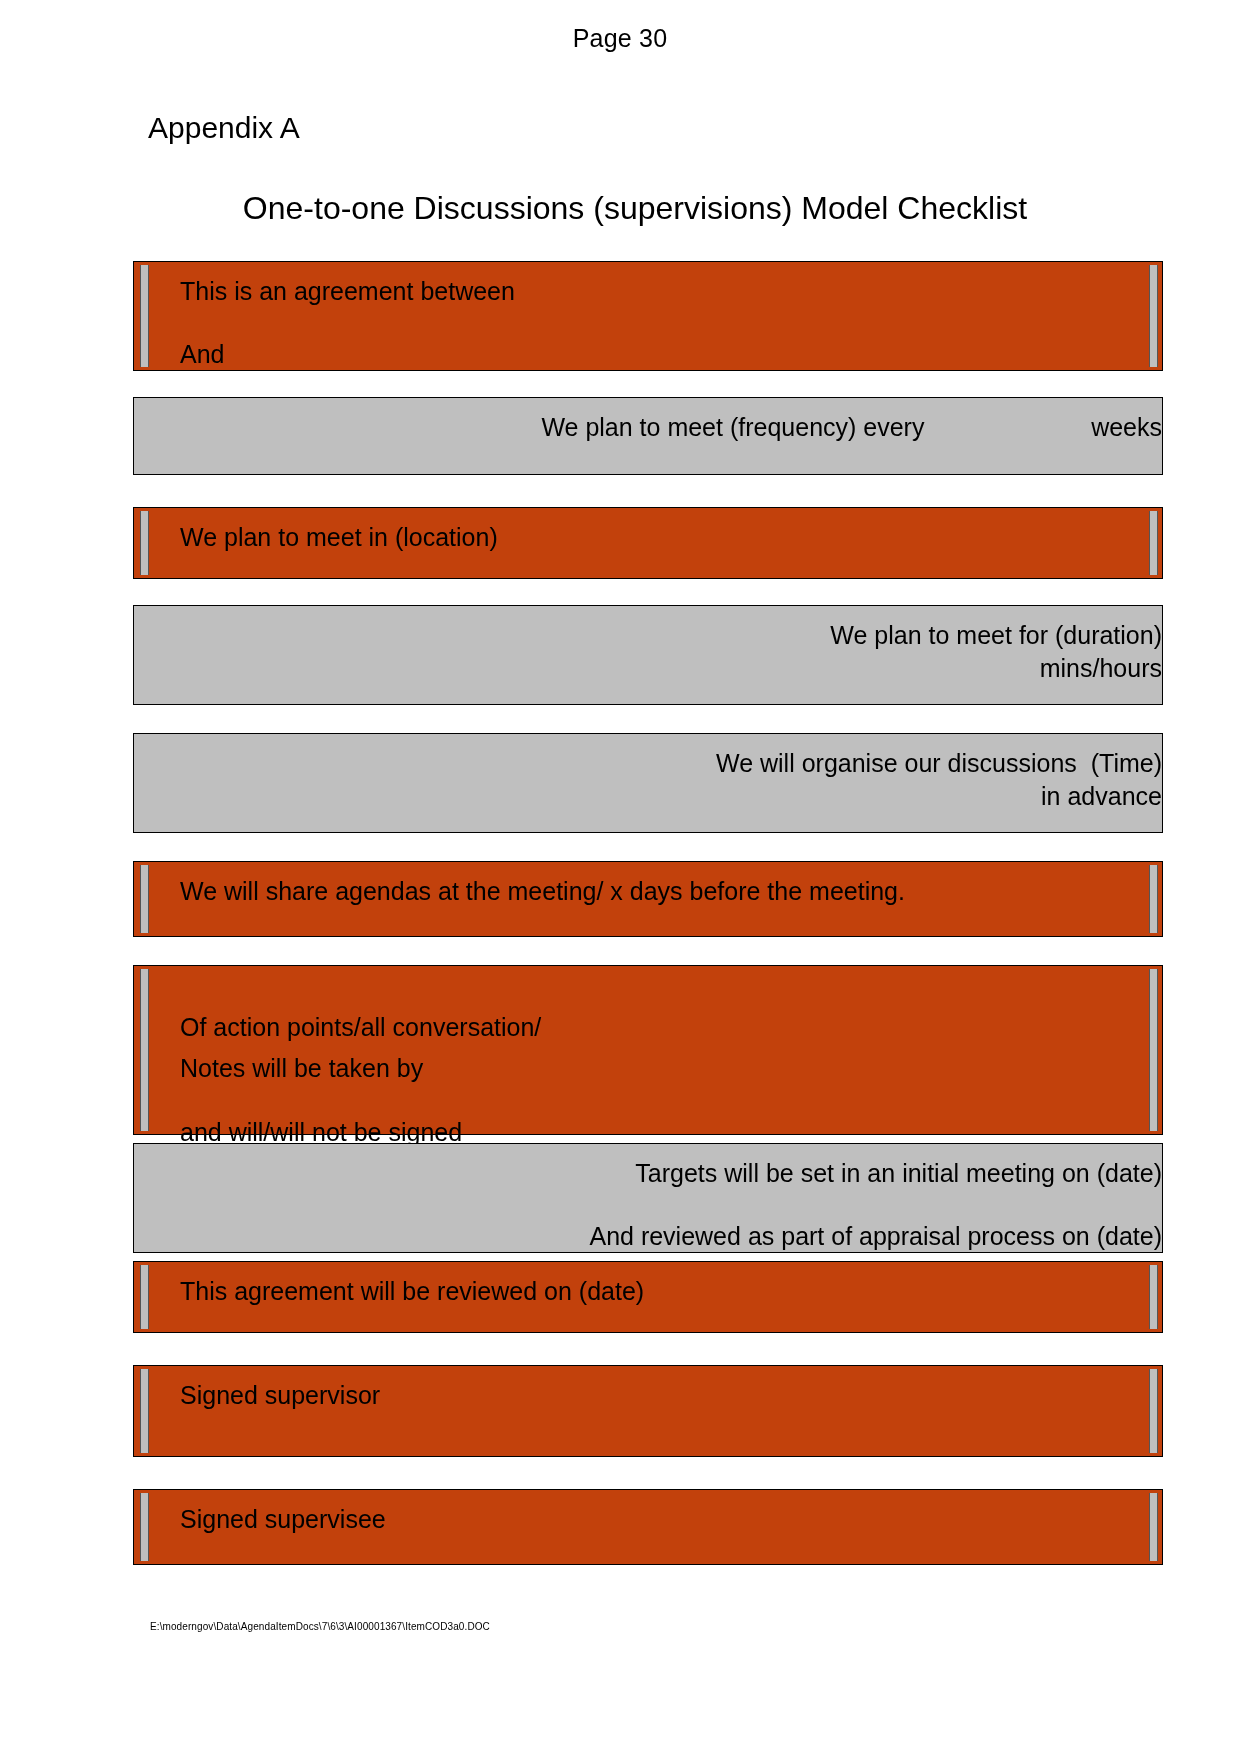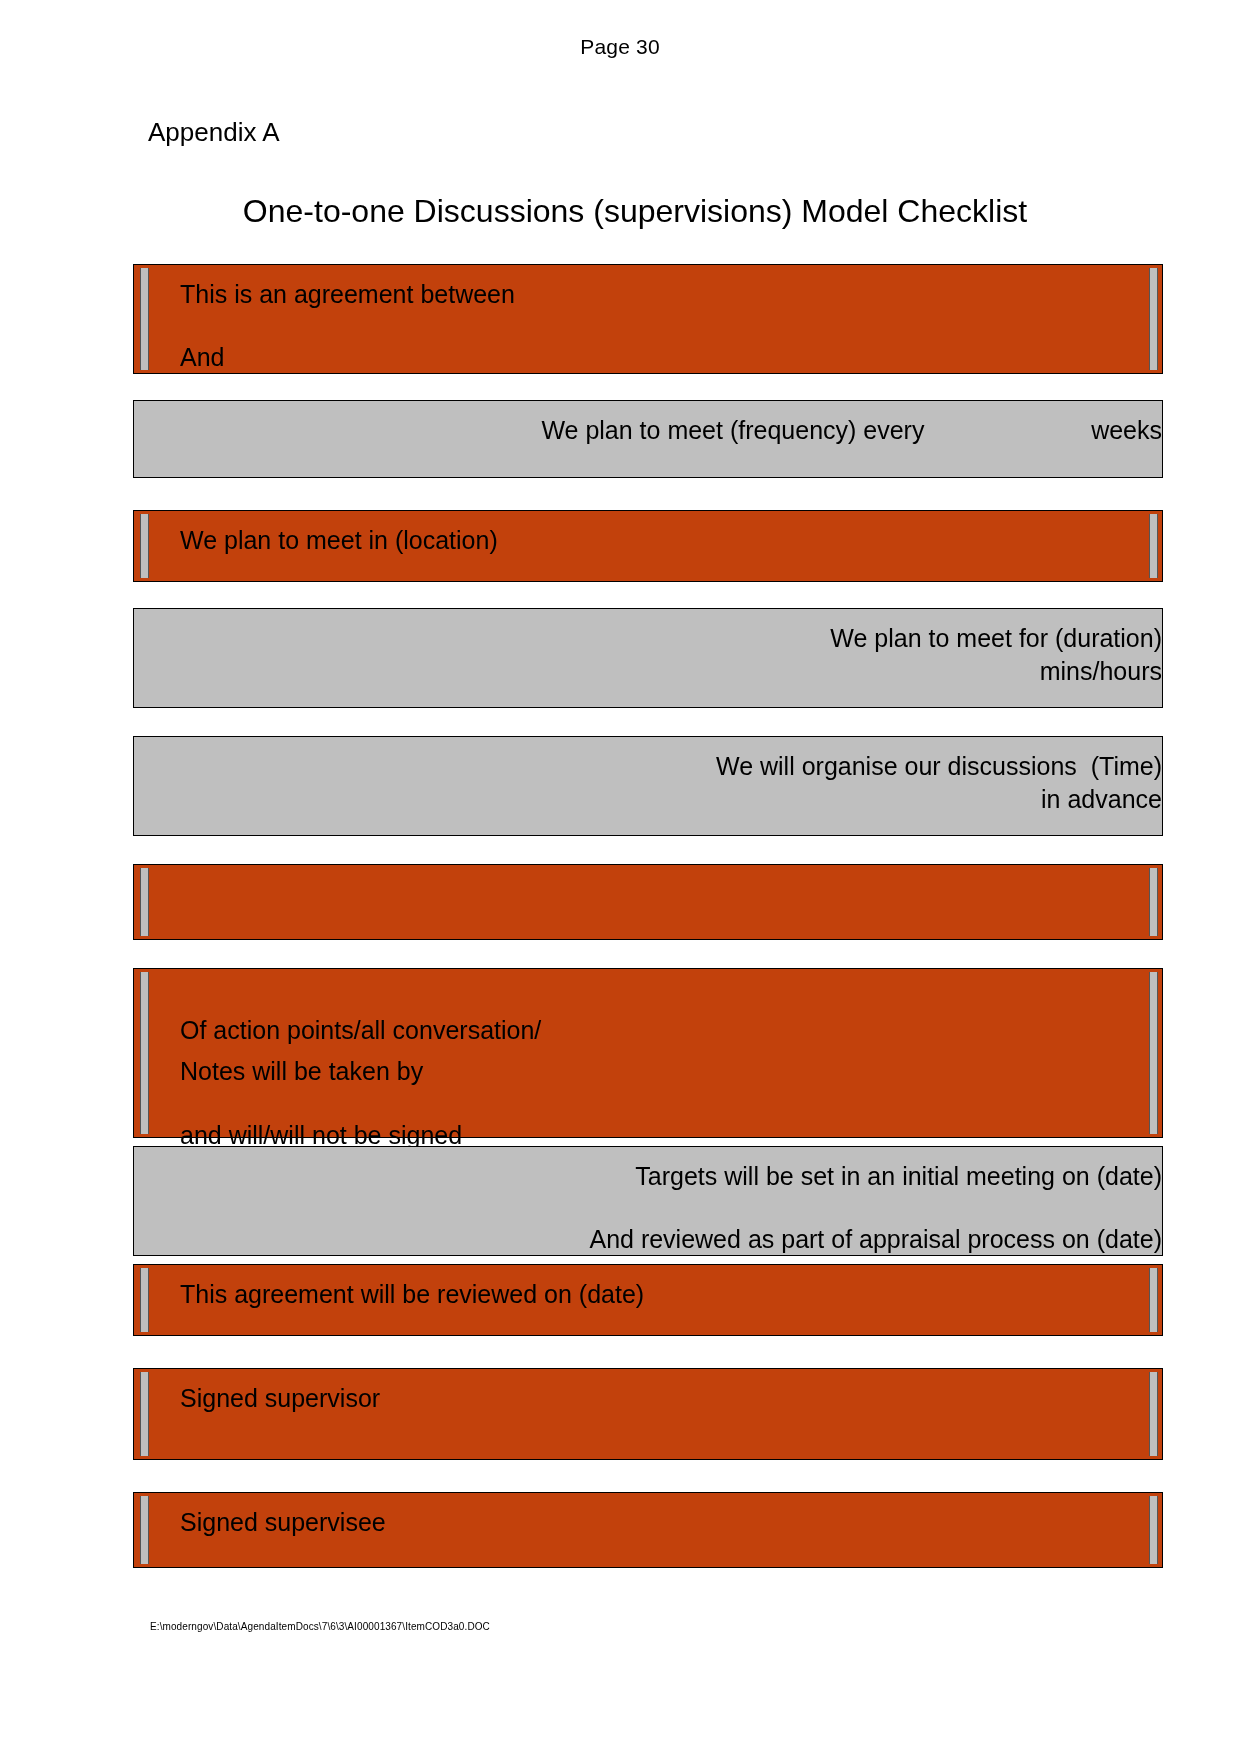--- a/index.html
+++ b/index.html
@@ -16,26 +16,26 @@
     overflow: hidden;
   }
   .page {
     position: relative;
     width: 1240px;
     height: 1754px;
     box-sizing: border-box;
   }
   .page-header {
     text-align: center;
-    font-size: 21px;
-    padding-top: 35px;
+    font-size: 25px;
+    padding-top: 24px;
     letter-spacing: 0.2px;
   }
   .appendix {
-    font-size: 26px;
+    font-size: 30px;
     margin-left: 148px;
     margin-top: 58px;
   }
   .doc-title {
     font-size: 32px;
     text-align: center;
     margin-top: 45px;
     margin-left: 30px;
   }
   .boxes {
@@ -135,20 +135,21 @@
 
     <div class="box shaded" style="height:100px; margin-bottom:28px">
 
       <div class="line">We will organise our discussions  (Time)</div>
       <div class="line" style="margin-top:2px">in advance</div>
     </div>
 
     <div class="box" style="height:76px; margin-bottom:28px">
       <div class="leftbar"></div>
       <div class="rightbar"></div>
+      <div class="line">We will share agendas at the meeting/ x days before the meeting.</div>
     </div>
 
     <div class="box" style="height:170px; margin-bottom:8px">
       <div class="leftbar"></div>
       <div class="rightbar"></div>
       <div class="line gap">Of action points/all conversation/</div>
       <div class="line">Notes will be taken by</div>
       <div class="line gap">and will/will not be signed</div>
     </div>
 

